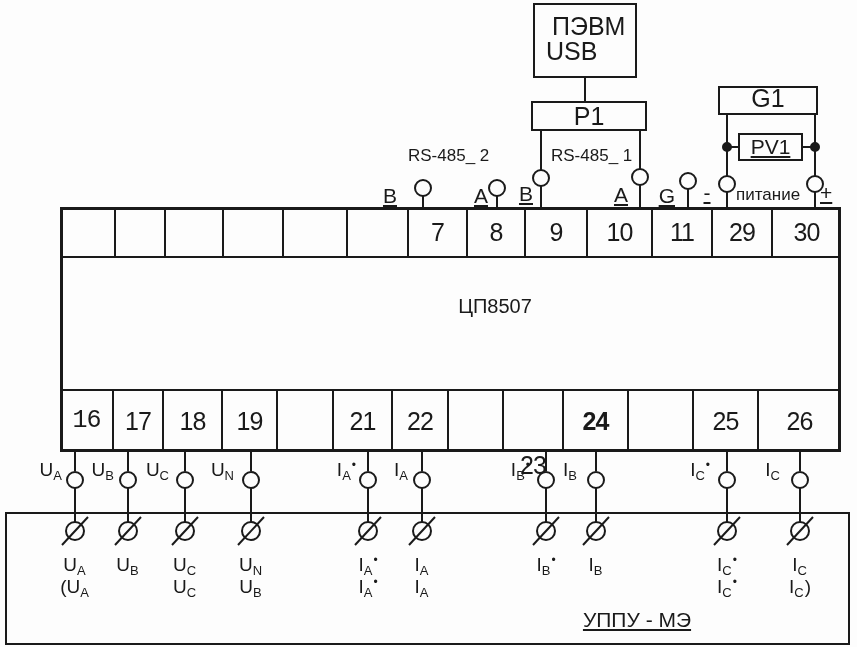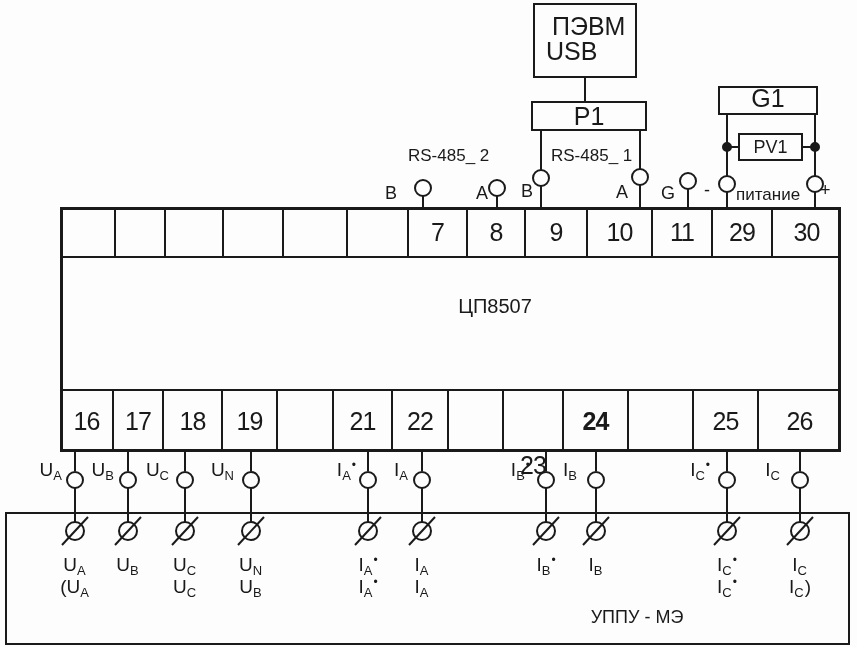--- a/index.html
+++ b/index.html
@@ -8,21 +8,21 @@
     background:#fdfdfd; color:#1a1a1a;
     font-family:"Liberation Sans", sans-serif;
     overflow:hidden;
   }
   #wiring { position:absolute; left:0; top:0; }
   .box { position:absolute; border:2px solid #1a1a1a; background:transparent; box-sizing:border-box; }
   .box.thick { border-width:3px; }
   .box.center { display:flex; align-items:center; justify-content:center; }
   .lbl { position:absolute; white-space:nowrap; line-height:1.1; }
   .f17 { font-size:17px; }
-  .f18 { font-size:18px; }
+  .f18 { font-size:21px;text-decoration:underline; }
   .f19 { font-size:25px; }
   .f20 { font-size:20px; }
   .num {
     position:absolute; text-align:center; font-size:25px; letter-spacing:-1px;
   }
   .num.toprow { top:207px; height:50px; line-height:50px; }
   .num.botrow { top:390px; height:62px; line-height:62px; }
   .sig { font-size:19px; }
   .sb { font-size:13px; vertical-align:-4px; }
   .sp { font-size:12px; vertical-align:7px; margin-left:1px; }
@@ -211,21 +211,21 @@
   <div class="num toprow" style="left:408px; width:59px;">7</div>
   <div class="num toprow" style="left:467px; width:58px;">8</div>
   <div class="num toprow" style="left:525px; width:62px;">9</div>
   <div class="num toprow" style="left:587px; width:65px;">10</div>
   <div class="num toprow" style="left:652px; width:60px;">11</div>
   <div class="num toprow" style="left:712px; width:60px;">29</div>
   <div class="num toprow" style="left:772px; width:69px;">30</div>
 
   <div class="lbl f20" style="left:400px; top:295px; width:190px; text-align:center;">ЦП8507</div>
 
-  <div class="num botrow" style="left:60px;  width:53px;">16</div>
+  <div class="num botrow" style="left:60px;  width:53px;font-family:Liberation Mono, monospace;">16</div>
   <div class="num botrow" style="left:113px; width:50px;">17</div>
   <div class="num botrow" style="left:163px; width:59px;border-radius:8px;">18</div>
   <div class="num botrow" style="left:222px; width:55px;">19</div>
   <div class="num botrow" style="left:333px; width:59px;">21</div>
   <div class="num botrow" style="left:392px; width:56px;">22</div>
   <div class="num botrow" style="left:503px; width:60px;margin-top:44px;">23</div>
   <div class="num botrow" style="left:563px; width:65px;font-weight:bold;">24</div>
   <div class="num botrow" style="left:693px; width:65px;">25</div>
   <div class="num botrow" style="left:758px; width:83px;">26</div>
 

